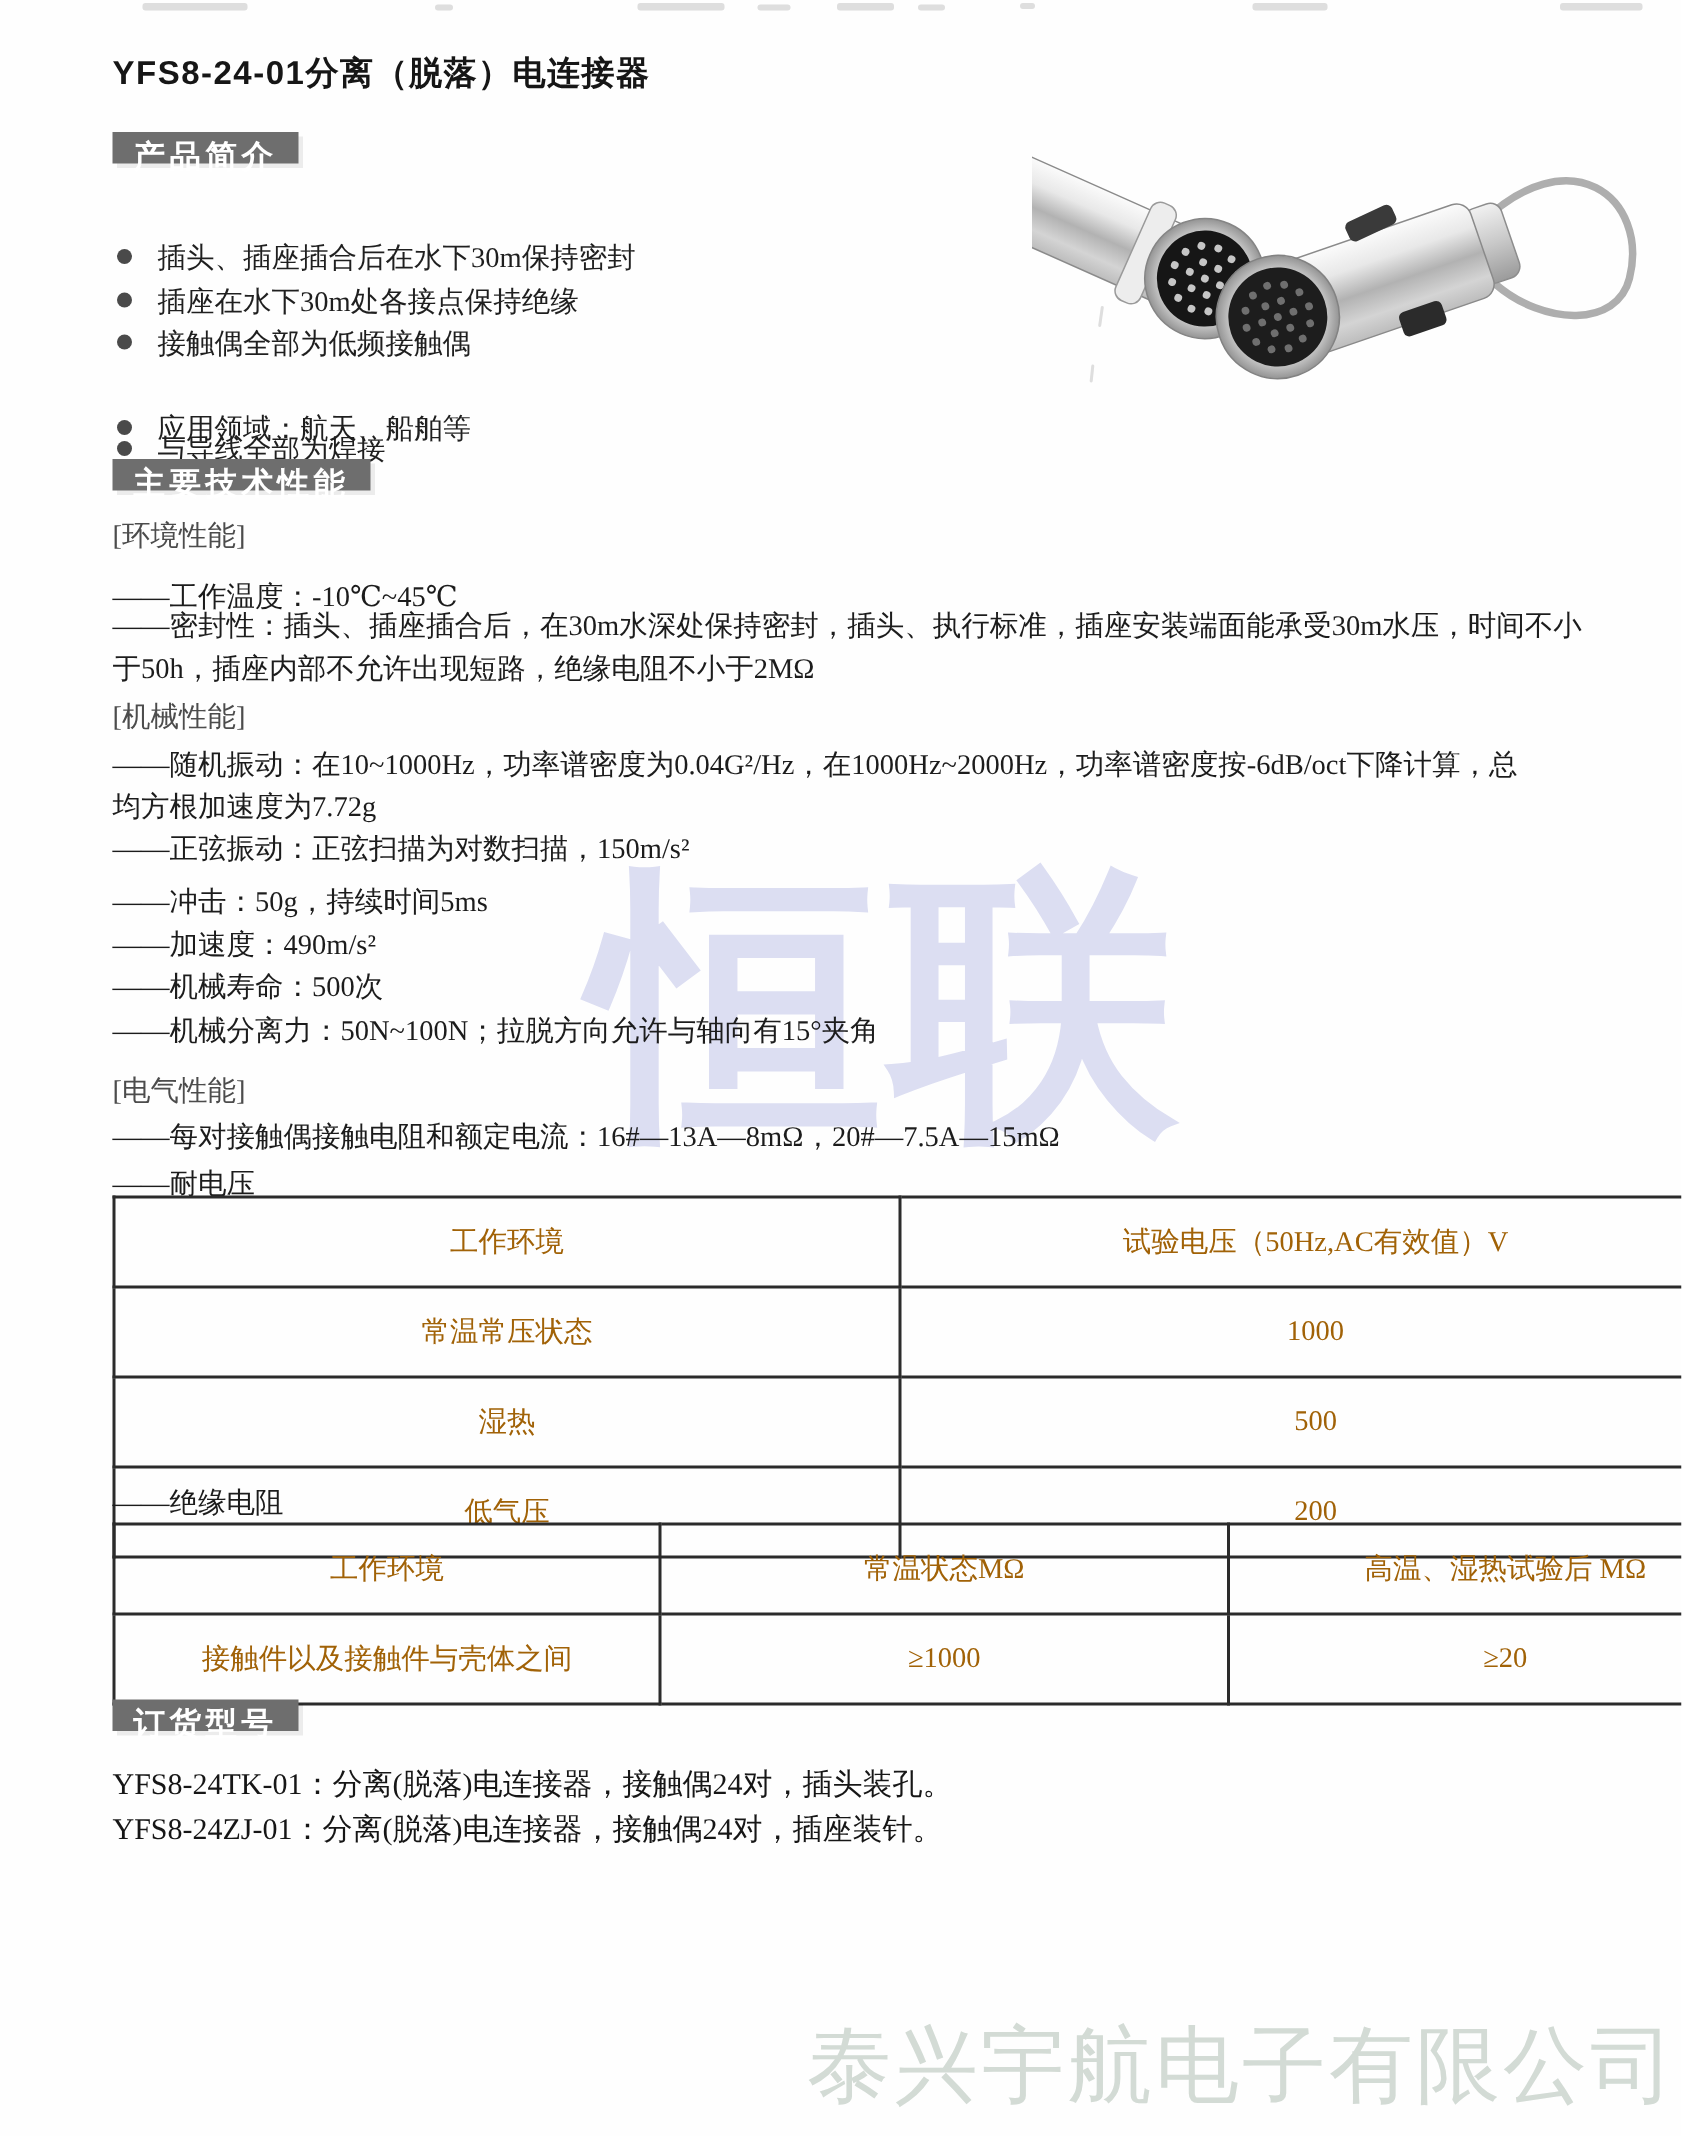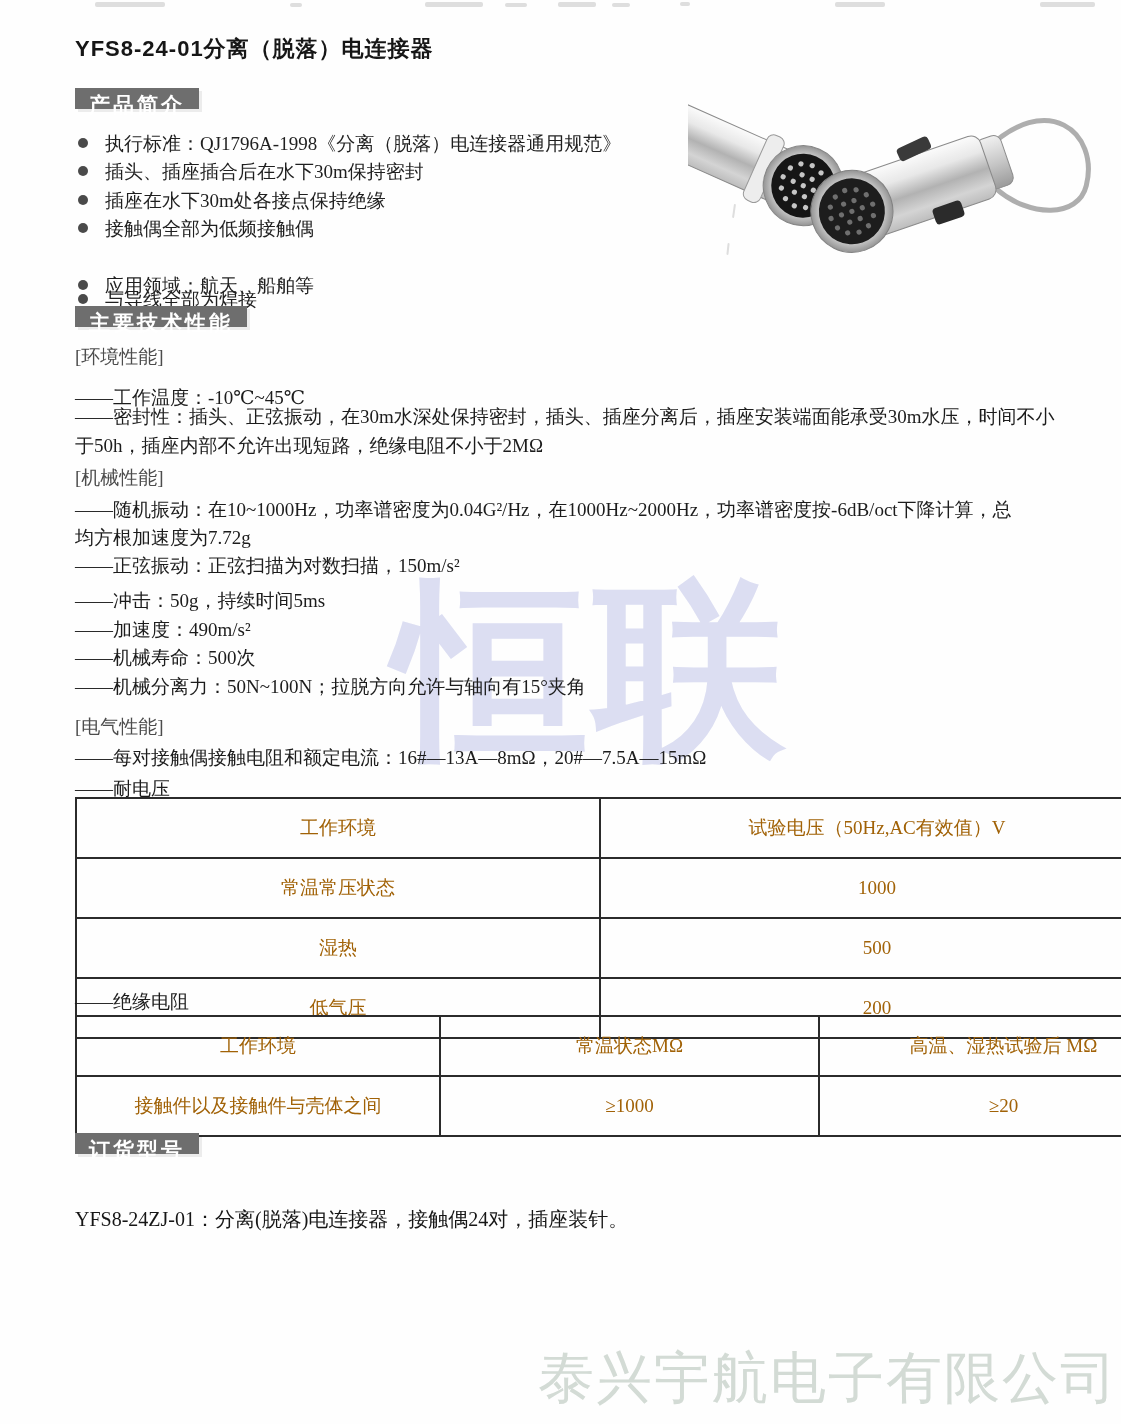--- a/index.html
+++ b/index.html
@@ -101,21 +101,20 @@
   <div class="artifact" style="left:680px;top:2px;width:10px;height:4px;"></div>
   <div class="artifact" style="left:835px;top:2px;width:50px;height:5px;"></div>
   <div class="artifact" style="left:1040px;top:2px;width:55px;height:5px;"></div>
   <div class="artifact" style="left:733px;top:204px;width:2px;height:14px;transform:rotate(8deg);"></div>
   <div class="artifact" style="left:727px;top:243px;width:2px;height:12px;transform:rotate(6deg);"></div>
 
   <div class="doc-title">YFS8-24-01分离（脱落）电连接器</div>
 
   <div class="sec-bar" style="top:88px;">产品简介</div>
 
-  <div class="bullet" style="top:131px;"><span class="b-dot"></span><span>执行标准：QJ1796A-1998《分离（脱落）电连接器通用规范》</span></div>
   <div class="bullet" style="top:159px;"><span class="b-dot"></span><span>插头、插座插合后在水下30m保持密封</span></div>
   <div class="bullet" style="top:188px;"><span class="b-dot"></span><span>插座在水下30m处各接点保持绝缘</span></div>
   <div class="bullet" style="top:216px;"><span class="b-dot"></span><span>接触偶全部为低频接触偶</span></div>
   <div class="bullet" style="top:245px;margin-top:42px;"><span class="b-dot"></span><span>与导线全部为焊接</span></div>
   <div class="bullet" style="top:273px;"><span class="b-dot"></span><span>应用领域：航天、船舶等</span></div>
 
   <svg class="photo" viewBox="0 0 432 210">
     <defs>
       <linearGradient id="gMetal1" x1="0" y1="0" x2="0" y2="1">
         <stop offset="0" stop-color="#fbfbfb"></stop>
@@ -199,21 +198,21 @@
           <circle r="2.6" cx="11" cy="-19"></circle>
           <circle r="2.6" cx="19" cy="-11"></circle>
       </g>
     </g>
   </svg>
 
   <div class="sec-bar" style="top:306px;">主要技术性能</div>
 
   <div class="sub-label" style="top:344px;">[环境性能]</div>
   <div class="line" style="top:373px;margin-top:12px;">——工作温度：-10℃~45℃</div>
-  <div class="line" style="top:404px;">——密封性：插头、正弦振动，在30m水深处保持密封，插头、插座分离后，插座安装端面能承受30m水压，时间不小</div>
+  <div class="line" style="top:404px;">——密封性：插头、插座插合后，在30m水深处保持密封，插头、执行标准，插座安装端面能承受30m水压，时间不小</div>
   <div class="line" style="top:433px;">于50h，插座内部不允许出现短路，绝缘电阻不小于2MΩ</div>
 
   <div class="sub-label" style="top:465px;">[机械性能]</div>
   <div class="line" style="top:497px;text-align:right;">——随机振动：在10~1000Hz，功率谱密度为0.04G²/Hz，在1000Hz~2000Hz，功率谱密度按-6dB/oct下降计算，总</div>
   <div class="line" style="top:525px;">均方根加速度为7.72g</div>
   <div class="line" style="top:553px;">——正弦振动：正弦扫描为对数扫描，150m/s²</div>
   <div class="line" style="top:588px;">——冲击：50g，持续时间5ms</div>
   <div class="line" style="top:617px;text-align:right;">——加速度：490m/s²</div>
   <div class="line" style="top:645px;">——机械寿命：500次</div>
   <div class="line" style="top:674px;">——机械分离力：50N~100N；拉脱方向允许与轴向有15°夹角</div>
@@ -254,15 +253,16 @@
     </tr>
     <tr>
       <td>接触件以及接触件与壳体之间</td>
       <td>≥1000</td>
       <td>≥20</td>
     </tr>
   </tbody>
     </table>
 
   <div class="sec-bar" style="top:1133px;">订货型号</div>
+  <div class="order-line" style="top:1176px;">YFS8-24TK-01：分离(脱落)电连接器，接触偶24对，插头装孔。</div>
   <div class="order-line" style="top:1206px;">YFS8-24ZJ-01：分离(脱落)电连接器，接触偶24对，插座装针。</div>
 
 </div>
 
 </body></html>

